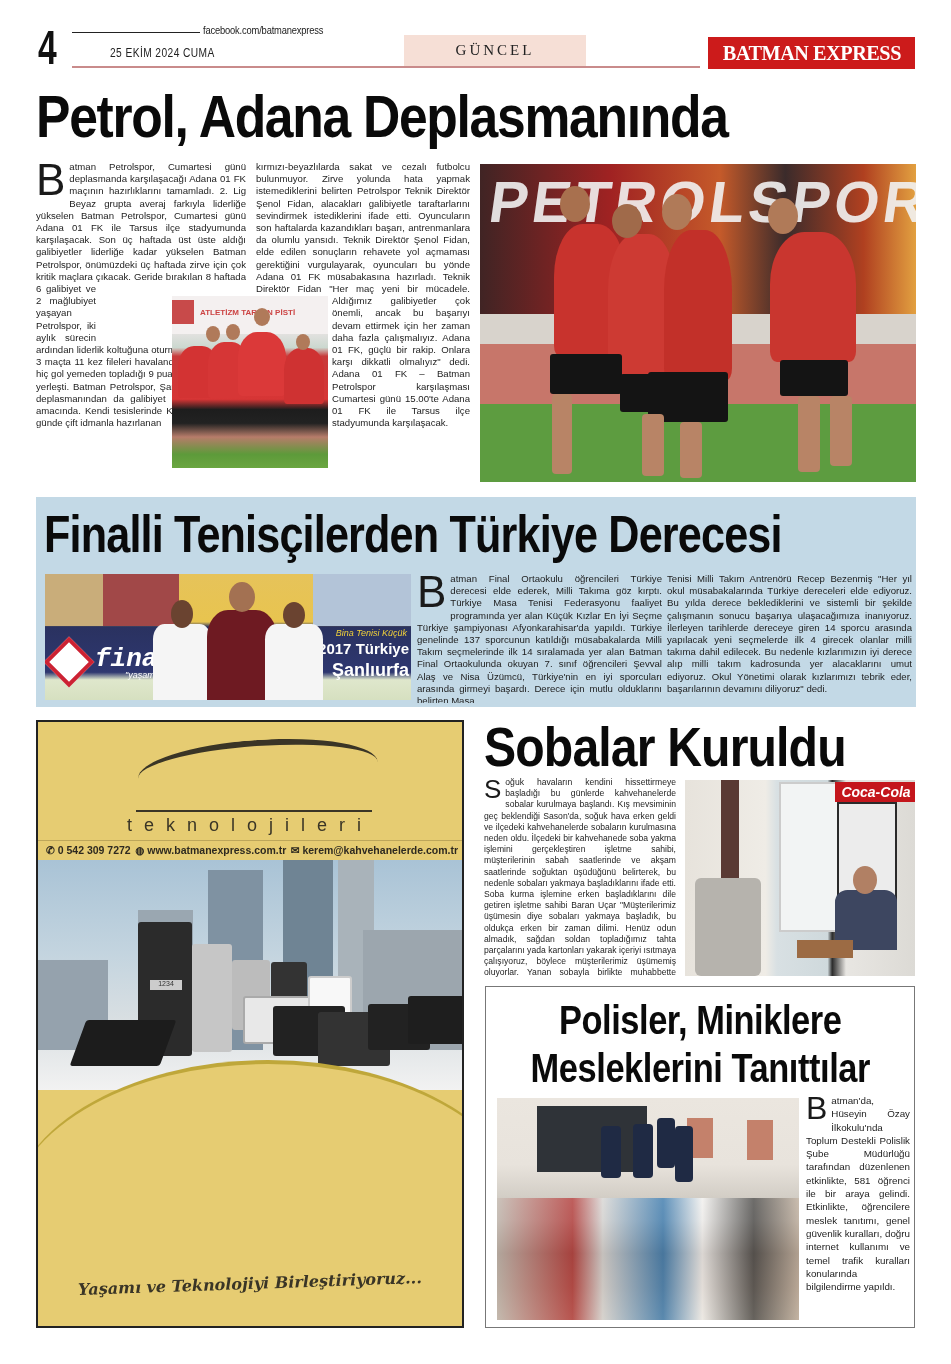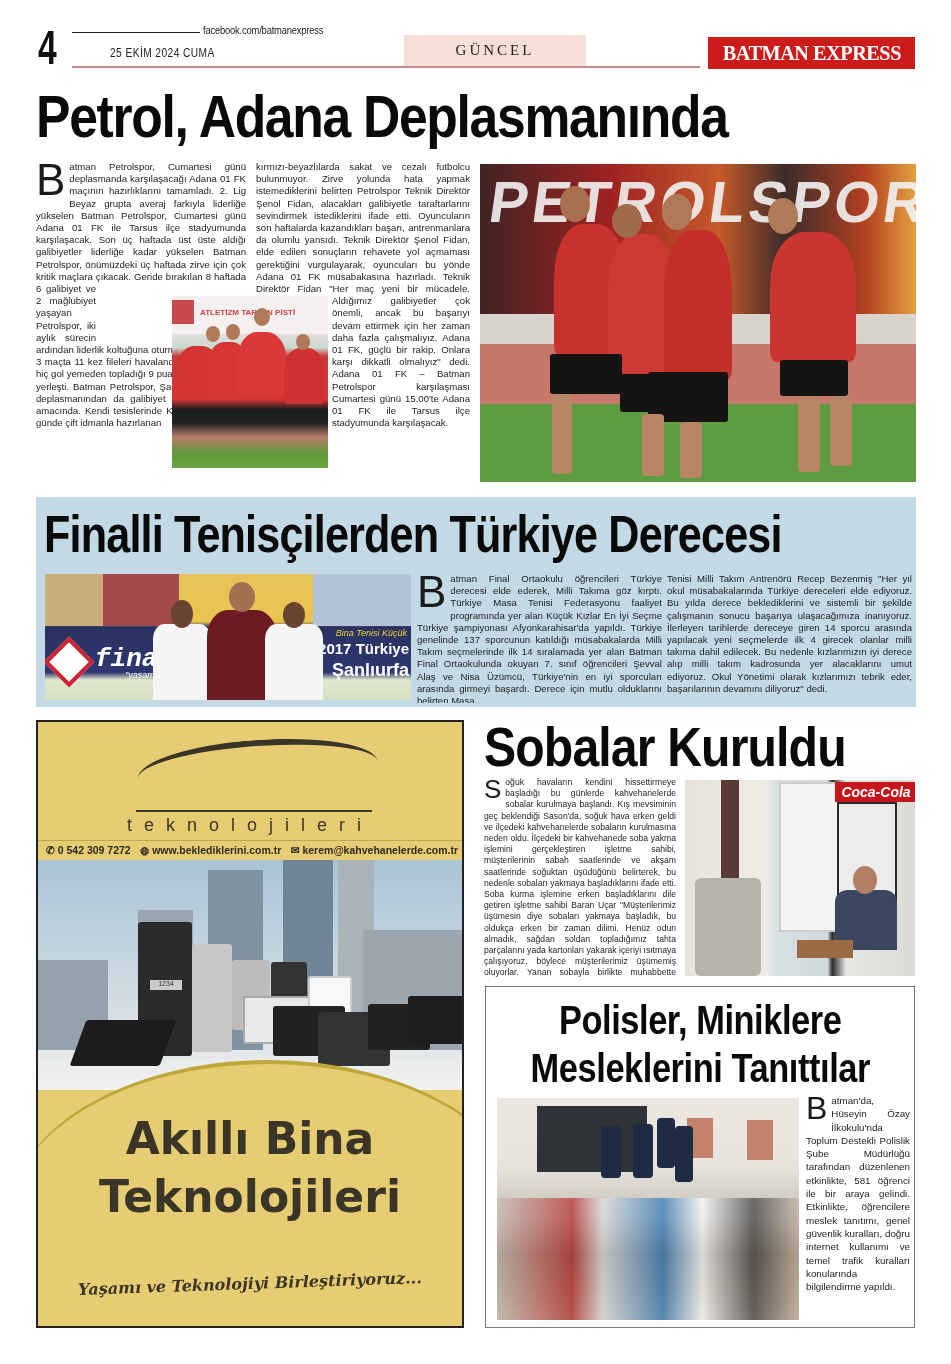--- a/index.html
+++ b/index.html
@@ -167,21 +167,21 @@
   <span>Tenisi Milli Takım Antrenörü Recep Bezenmiş "Her yıl okul müsabakalarında Türkiye dereceleri elde ediyoruz. Bu yılda derece beklediklerini ve sistemli bir şekilde çalışmanın sonucu başarıya ulaşacağımıza inanıyoruz. İlerleyen tarihlerde dereceye giren 14 sporcu arasında yapılacak yeni seçmelerde ilk 4 girecek olanlar milli takıma dahil edilecek. Bu nedenle kızlarımızın iyi derece alıp milli takım kadrosunda yer alacaklarını umut ediyoruz. Okul Yönetimi olarak kızlarımızı tebrik eder, başarılarının devamını diliyoruz" dedi.</span>
 </div>
 
 <div class="abs ad">
   <div class="ad-arc"></div>
   <div class="ad-underline"></div>
   <div class="ad-sub">teknolojileri</div>
   <div class="ad-sep"></div>
   <div class="ad-contact">
     <span><span>✆ </span><span>0 542 309 7272</span></span>
-    <span><span>◍ </span><span>www.beklediklerini.com.tr</span></span>
+    <span><span>◍ </span><span>www.batmanexpress.com.tr</span></span>
     <span><span>✉ </span><span>kerem@kahvehanelerde.com.tr</span></span>
   </div>
   <div class="ad-photo">
     <div class="bldg" style="left:100px;width:55px;height:140px;background:#9aa7b1;"></div>
     <div class="bldg" style="left:170px;width:55px;height:180px;background:#7f92a2;"></div>
     <div class="bldg" style="left:245px;width:50px;height:210px;background:#6f8494;"></div>
     <div class="bldg" style="left:300px;width:36px;height:210px;background:#a9b3ba;"></div>
     <div class="bldg" style="left:325px;width:100px;height:120px;background:#9ca6ae;"></div>
     <div class="bldg" style="left:0px;width:70px;height:90px;background:#95a2ad;"></div>
     <div class="device" style="left:100px;top:62px;width:54px;height:134px;background:#2b2b2b;"></div>
@@ -191,24 +191,20 @@
     <div class="device" style="left:233px;top:102px;width:36px;height:60px;background:#333;"></div>
     <div class="device" style="left:205px;top:136px;width:72px;height:48px;background:#e8e8e8;border:2px solid #aaa;"></div>
     <div class="device" style="left:270px;top:116px;width:44px;height:42px;background:#f8f8f8;border:2px solid #ccc;"></div>
     <div class="device" style="left:235px;top:146px;width:72px;height:50px;background:#222;"></div>
     <div class="device" style="left:280px;top:152px;width:72px;height:54px;background:#333;"></div>
     <div class="device" style="left:330px;top:144px;width:62px;height:46px;background:#222;"></div>
     <div class="device" style="left:370px;top:136px;width:56px;height:48px;background:#1e1e1e;"></div>
     <div class="device" style="left:40px;top:160px;width:90px;height:46px;background:#1c1c1c;transform:skewX(-20deg);"></div>
   </div>
   <div class="ad-curve"></div>
-  <div class="ad-big">
-    <div>Akıllı Bina</div>
-    <div>Teknolojileri</div>
-  </div>
   <div class="ad-slogan">Yaşamı ve Teknolojiyi Birleştiriyoruz...</div>
 </div>
 
 <div class="abs hl3">Sobalar Kuruldu</div>
 <div class="abs scol body-txt">
   <span class="dropcap" style="font-size:26px;line-height:22px;">S</span>
   <span>oğuk havaların kendini hissettirmeye başladığı bu günlerde kahvehanelerde sobalar kurulmaya başlandı. Kış mevsiminin geç beklendiği Sason'da, soğuk hava erken geldi ve ilçedeki kahvehanelerde sobaların kurulmasına neden oldu. İlçedeki bir kahvehanede soba yakma işlemini gerçekleştiren işletme sahibi, müşterilerinin sabah saatlerinde ve akşam saatlerinde soğuktan üşüdüğünü belirterek, bu nedenle sobaları yakmaya başladıklarını ifade etti. Soba kurma işlemine erken başladıklarını dile getiren işletme sahibi Baran Uçar "Müşterilerimiz üşümesin diye sobaları yakmaya başladık, bu oldukça erken bir zaman dilimi. Henüz odun almadık, sağdan soldan topladığımız tahta parçalarını yada kartonları yakarak içeriyi ısıtmaya çalışıyoruz, böylece müşterilerimiz üşümemiş oluyorlar. Yanan sobayla birlikte muhabbette ısınmaya başlıyor" dedi.</span>
 </div>
 <div class="abs photo photo-kahve">
   <div style="position:absolute;left:36px;top:0;width:18px;height:100px;background:#5a3a34;"></div>

